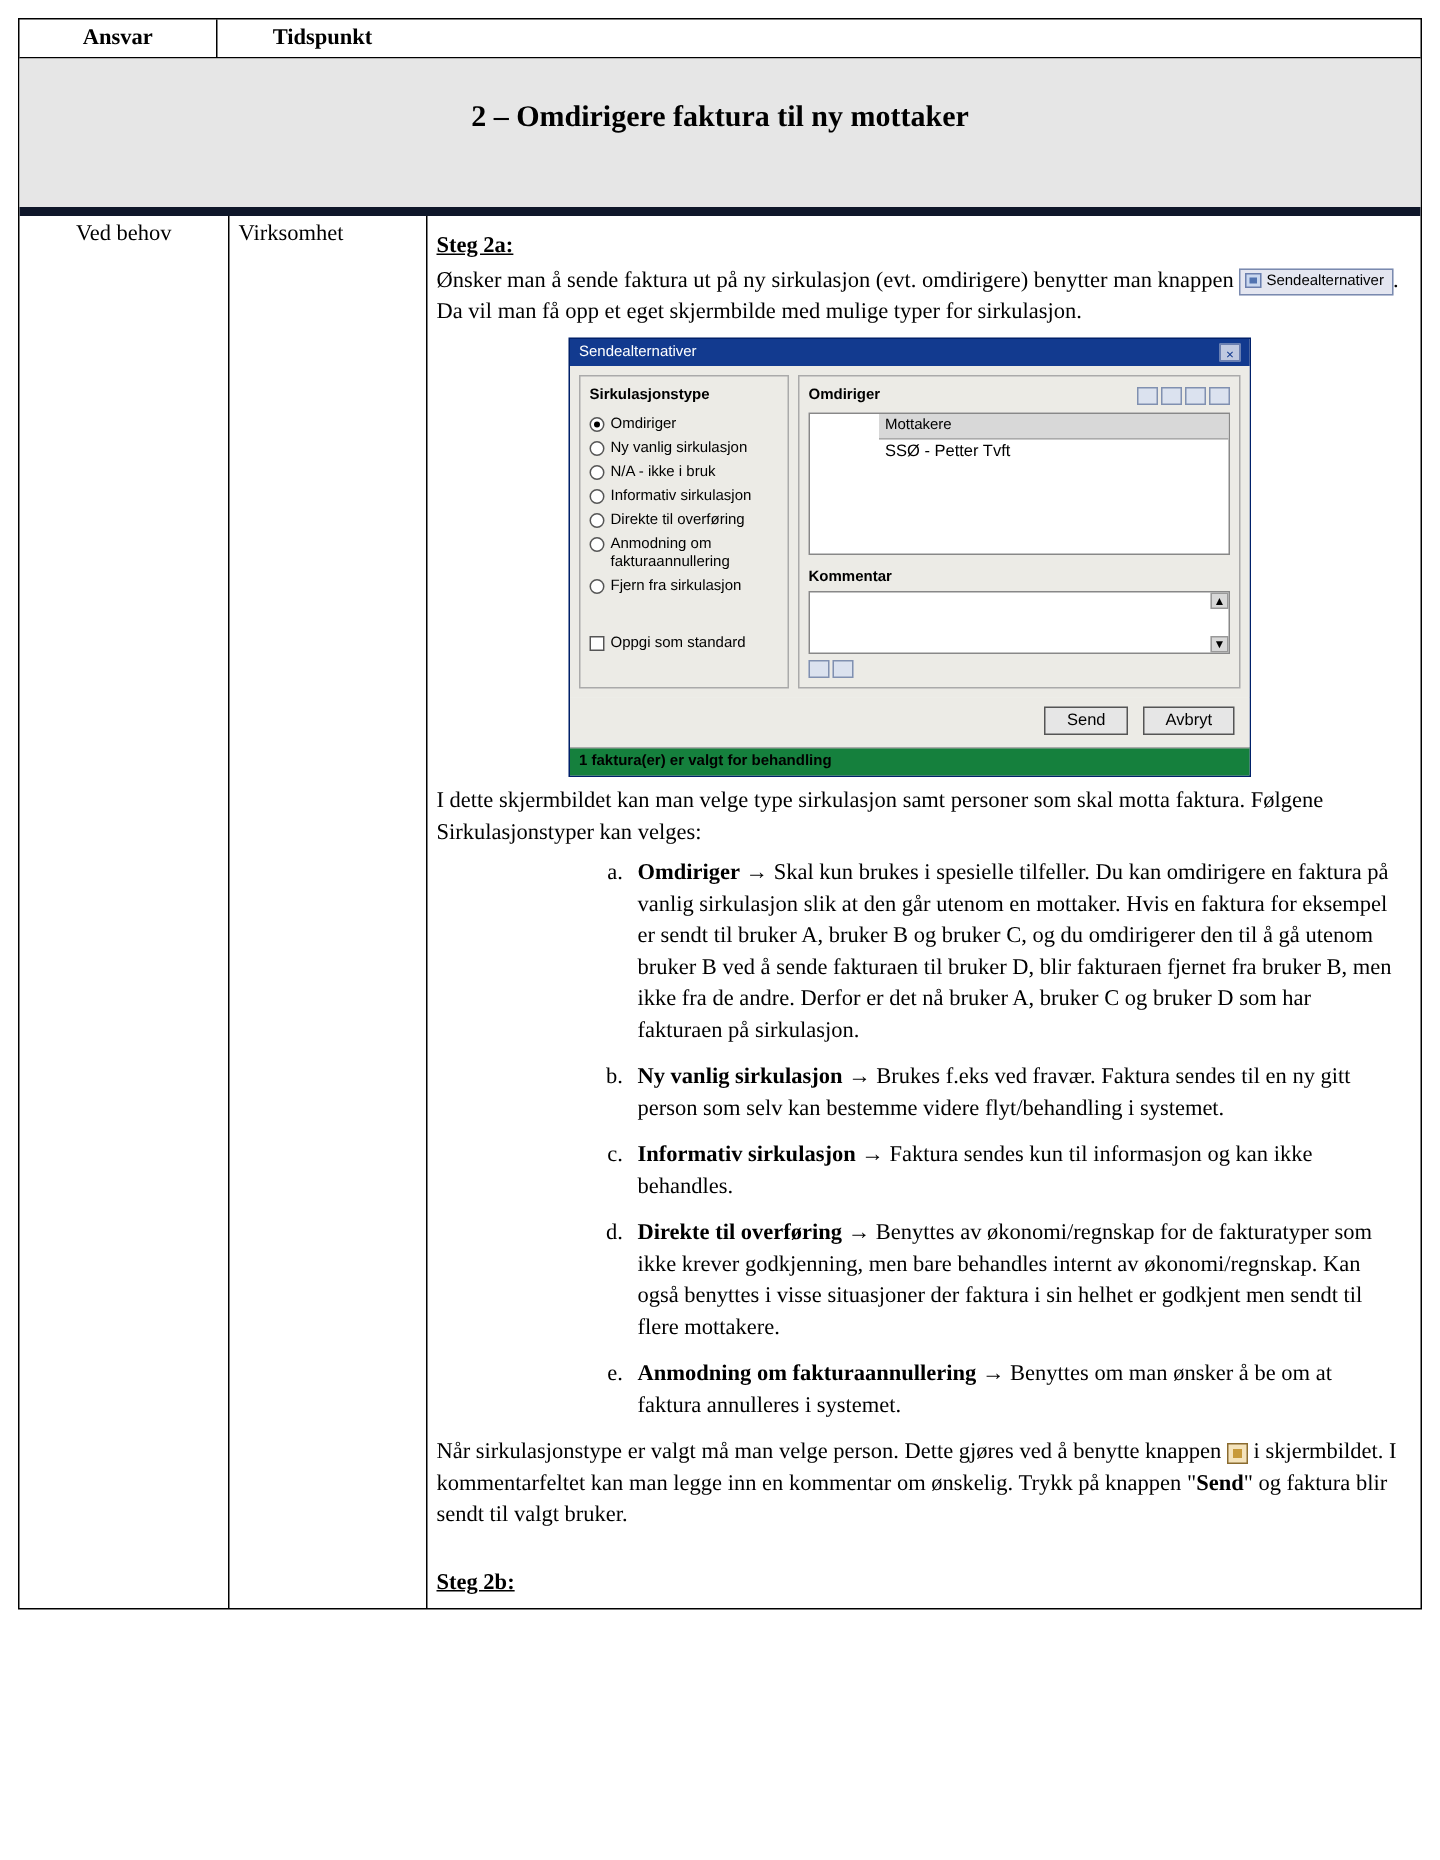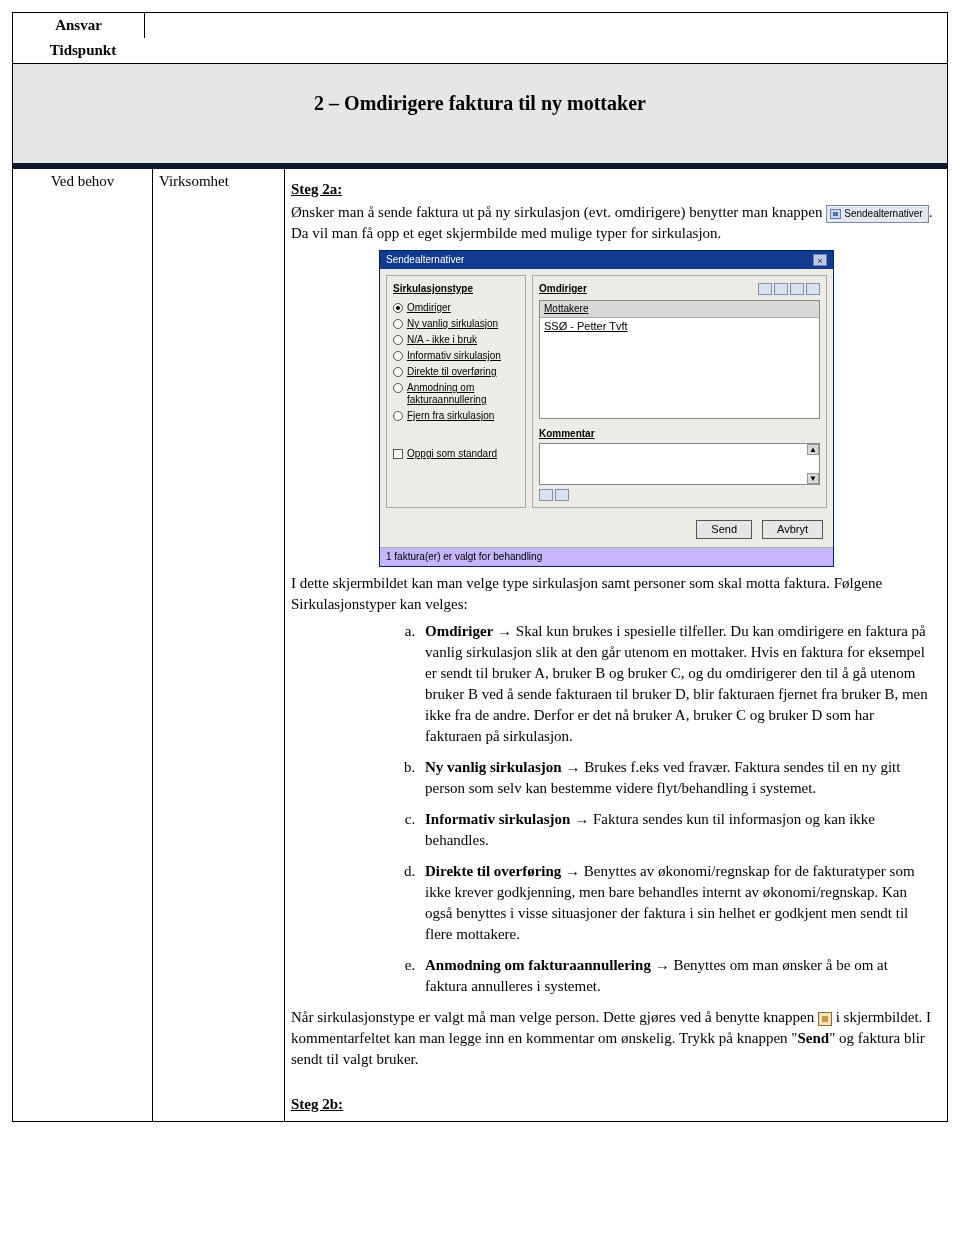--- a/index.html
+++ b/index.html
@@ -1,18 +1,18 @@
 <!DOCTYPE html>
 <html><head>
 <meta charset="utf-8">
 <style>
   * { box-sizing: border-box; margin: 0; padding: 0; }
   body { font-family: "Times New Roman", Times, serif; font-size: 15px; color: #000; background: #fff; padding: 12px; }
   .outer { border: 1px solid #000; }
-  .header-row { display: flex; border-bottom: 1px solid #000; flex-direction: column; }
+  .header-row { display: flex; border-bottom: 1px solid #000; }
   .header-cell { padding: 4px 8px; font-weight: bold; text-align: center; border-right: 1px solid #000; }
   .header-cell:last-child { border-right: none; }
   .col-ansvar { width: 132px; }
   .col-tid { width: 140px; text-align: center; }
   .col-handling { flex: 1; }
   .section-title-row { background: #e6e6e6; text-align: center; padding: 28px 8px 48px 8px; border-bottom: 6px solid #0f172a; }
   .section-title { font-weight: bold; font-size: 20px; }
   .body-row { display: flex; }
   .body-cell { padding: 4px 6px; border-right: 1px solid #000; }
   .body-cell:last-child { border-right: none; }
@@ -22,43 +22,43 @@
   .step-head { font-weight: bold; text-decoration: underline; margin-top: 6px; }
   .inline-btn { display: inline-block; background: #e4e6f0; border: 1px solid #7a8aaf; font-family: Arial, sans-serif; font-size: 10px; padding: 1px 5px 1px 3px; vertical-align: middle; }
   .inline-btn .ic { display:inline-block; width:11px; height:10px; background:#c9d7ef; border:1px solid #6b7fae; margin-right:3px; vertical-align:middle; position:relative; }
   .inline-btn .ic::after { content:""; position:absolute; left:2px; top:2px; width:5px; height:4px; background:#5173b0; }
   .small-icon { display:inline-block; width:14px; height:14px; background:#f4e3bc; border:1px solid #8a6b2f; vertical-align:middle; position:relative; }
   .small-icon::after { content:""; position:absolute; left:3px; top:3px; width:6px; height:6px; background:#c79a3a; }
   .dialog-wrap { padding: 4px 0 6px 88px; }
   .dialog { width: 455px; border: 1px solid #00206a; font-family: Tahoma, Arial, sans-serif; font-size: 10px; color: #000; background:#f1f1f1; }
   .dlg-title { background: linear-gradient(#123a8f,#123a8f); color:#fff; padding:2px 6px; display:flex; justify-content:space-between; align-items:center; }
   .dlg-x { width:14px; height:12px; background:#c0c9e0; color:#123a8f; font-size:9px; text-align:center; line-height:12px; border:1px solid #6b7fb0; }
-  .dlg-body { display:flex; padding:6px; gap:6px; background:#ecebe6;text-decoration:underline; }
+  .dlg-body { display:flex; padding:6px; gap:6px; background:#ecebe6; }
   .dlg-left { width:140px; border:1px solid #aaa; padding:6px 6px 12px 6px; background:#ecebe6; }
   .dlg-left .ttl { font-weight:bold; margin-bottom:6px; font-size:10px; }
   .radio-row { display:flex; align-items:flex-start; gap:4px; margin:4px 0; font-size:10px; line-height:1.2; }
   .radio { width:10px; height:10px; border:1px solid #555; border-radius:50%; background:#fff; flex-shrink:0; margin-top:1px; position:relative; }
   .radio.checked::after { content:""; position:absolute; left:2px; top:2px; width:4px; height:4px; background:#000; border-radius:50%; }
   .chk { width:10px; height:10px; border:1px solid #555; background:#fff; flex-shrink:0; margin-top:1px; }
   .dlg-right { flex:1; border:1px solid #aaa; padding:6px; background:#ecebe6; display:flex; flex-direction:column; }
   .dlg-right .ttl { font-weight:bold; font-size:10px; margin-bottom:4px; display:flex; justify-content:space-between; align-items:center; }
   .icon-bar { display:flex; gap:2px; }
   .tiny-ic { width:14px; height:12px; background:#dbe2ef; border:1px solid #8090b0; }
-  .recip-box { border:1px solid #888; background:#fff; height:119px; }
+  .recip-box { border:1px solid #888; background:#fff; height:95px;padding-left:46px; }
   .recip-head { background:#d8d8d8; padding:1px 4px; font-size:10px; border-bottom:1px solid #aaa; }
   .recip-row { padding:1px 4px; font-size:11px; }
   .komm-label { font-weight:bold; margin-top:8px; font-size:10px; }
   .komm-box { border:1px solid #888; background:#fff; height:42px; margin-top:2px; position:relative; }
   .scroll-arrow { position:absolute; right:0; width:12px; height:11px; background:#d8d8d8; border:1px solid #999; font-size:8px; text-align:center; line-height:9px; }
   .scroll-up { top:0; }
   .scroll-dn { bottom:0; }
   .below-komm { display:flex; gap:2px; margin-top:4px; }
   .dlg-buttons { display:flex; justify-content:flex-end; gap:10px; padding:6px 10px 8px 10px; background:#ecebe6; }
   .dlg-btn { border:1px solid #555; background:#e6e6e6; padding:1px 14px; font-size:11px; font-family: Tahoma, Arial, sans-serif; }
-  .dlg-status { border-top:1px solid #aaa; background:#c4b5fd; padding:2px 6px; font-size:10px; }
+  .dlg-status { border-top:1px solid #aaa; background:#15803d; padding:2px 6px; font-size:10px;font-weight:bold; }
   ol.alpha { list-style: lower-alpha; padding-left: 80px; margin: 6px 0; }
   ol.alpha > li { padding-left: 6px; margin-bottom: 10px; padding-right: 10px; margin-left: 48px; }
   .arrow { font-weight:bold; }
   .bold { font-weight: bold; }
 </style>
 </head>
 <body>
 
 <div class="outer">
 

